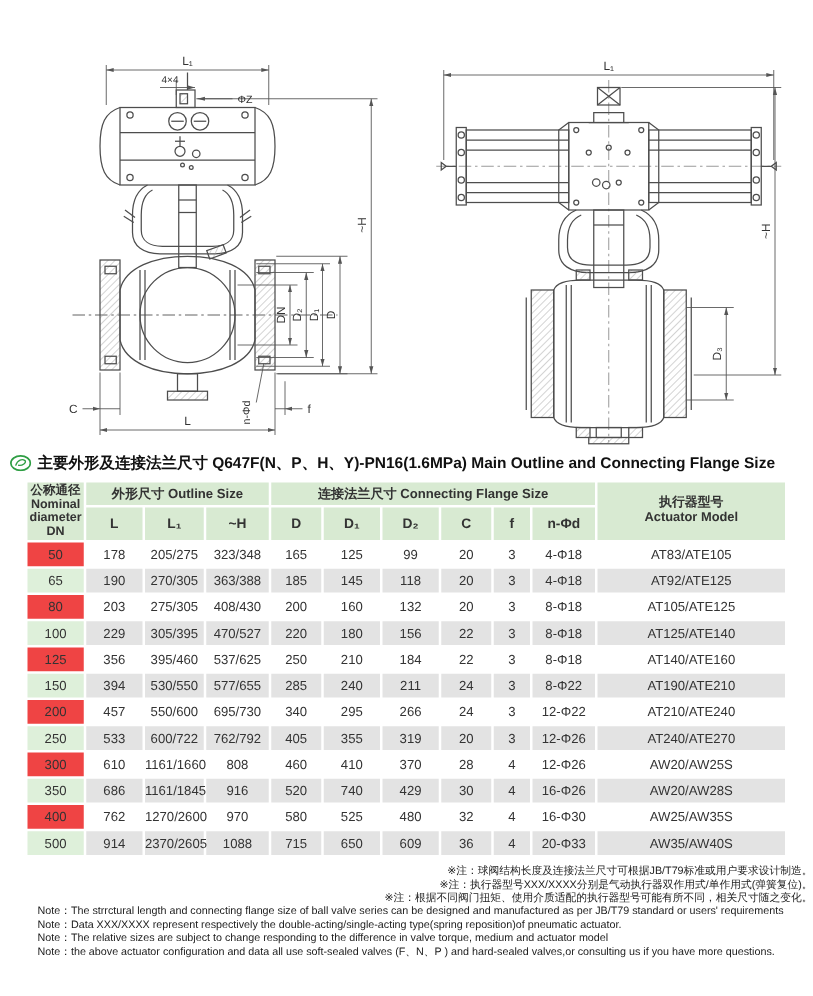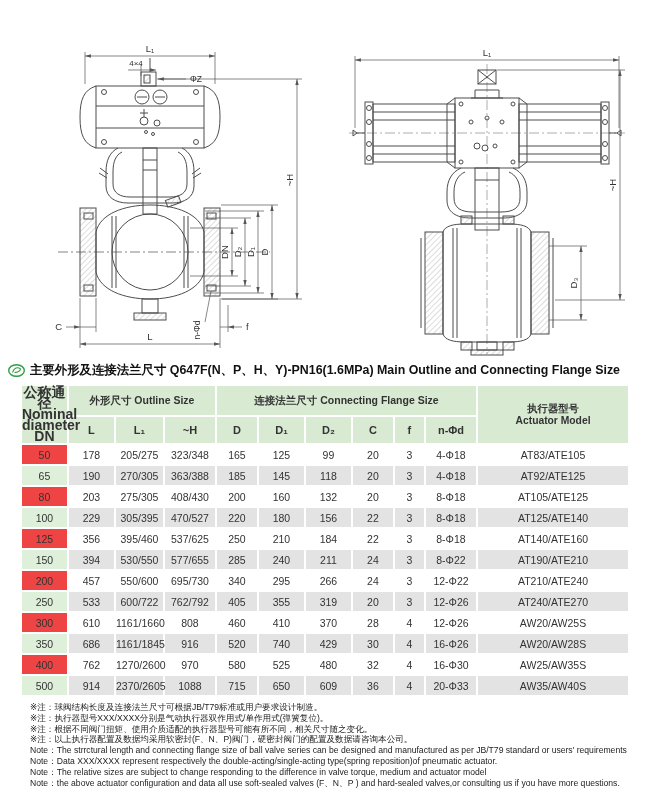--- a/index.html
+++ b/index.html
@@ -15,30 +15,30 @@
   .title-row{display:flex;align-items:center;gap:5px;padding:4px 0 2px 8px;height:20px;}
   .title{font-weight:bold;font-size:12.4px;color:#111;white-space:nowrap;}
 
   table.dim{
     border-collapse:separate;border-spacing:2px;
     margin:2px auto 0;width:590px;table-layout:fixed;
     text-align:center;font-size:10.5px;color:#333;
   }
   table.dim th{background:#d8ead2;font-weight:bold;color:#333;padding:1px 0;}
   th.grp{font-size:10.5px;margin-top:24px;}
-  th.dn-head{font-size:14px;line-height:11px;white-space:pre-line;font-weight:bold;}
+  th.dn-head{font-size:10px;line-height:11px;white-space:pre-line;font-weight:bold;}
   th.act-head{font-size:10.3px;line-height:12px;white-space:pre-line;}
   th.sub{height:24px;font-size:11px;}
   table.dim td{height:19px;padding:0;background:#ffffff;}
   table.dim td.dn{background:#ef4444;}
   table.dim tbody tr:nth-child(even) td{background:#e3e3e3;}
   table.dim tbody tr:nth-child(even) td.dn{background:#def0da;}
 
   .notes{margin:5px 0 0 30px;font-size:8.6px;line-height:10.8px;color:#1c1c1c;}
-  .notes .zh{letter-spacing:0;}
+  .notes .zh{letter-spacing:0;text-align:right;}
 </style>
 </head>
 <body>
 
 <div class="drawings">
 
   <svg class="drawing" viewBox="0 0 325 356" xmlns="http://www.w3.org/2000/svg">
     <defs>
       <marker id="aL" markerWidth="10" markerHeight="8" refX="8.5" refY="3" orient="auto-start-reverse">
         <path d="M0,0.6 L8.5,3 L0,5.4 Z" fill="#555"></path>
@@ -477,18 +477,17 @@
         <td>20-Φ33</td>
         <td>AW35/AW40S</td>
       </tr>
     </tbody>
 </table>
 
 <div class="notes">
   <div class="zh">※注：球阀结构长度及连接法兰尺寸可根据JB/T79标准或用户要求设计制造。</div>
   <div class="zh">※注：执行器型号XXX/XXXX分别是气动执行器双作用式/单作用式(弹簧复位)。</div>
   <div class="zh">※注：根据不同阀门扭矩、使用介质适配的执行器型号可能有所不同，相关尺寸随之变化。</div>
-  <div class="zh">※注：以上执行器配置及数据均采用软密封(F、N、P)阀门，硬密封阀门的配置及数据请咨询本公司。</div>
   <div class="en">Note：The strrctural length and connecting flange size of ball valve series can be designed and manufactured as per JB/T79 standard or users' requirements</div>
   <div class="en">Note：Data XXX/XXXX  represent respectively the double-acting/single-acting type(spring reposition)of pneumatic actuator.</div>
   <div class="en">Note：The relative sizes are subject to change responding to the difference in valve torque, medium and actuator model</div>
   <div class="en">Note：the above actuator  configuration and data  all use soft-sealed valves (F、N、P ) and  hard-sealed valves,or consulting us if you have more questions.</div>
 </div>
 
 </body></html>

